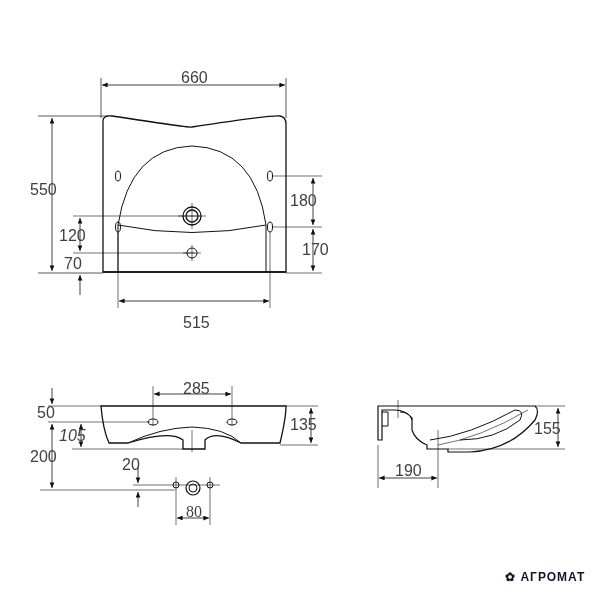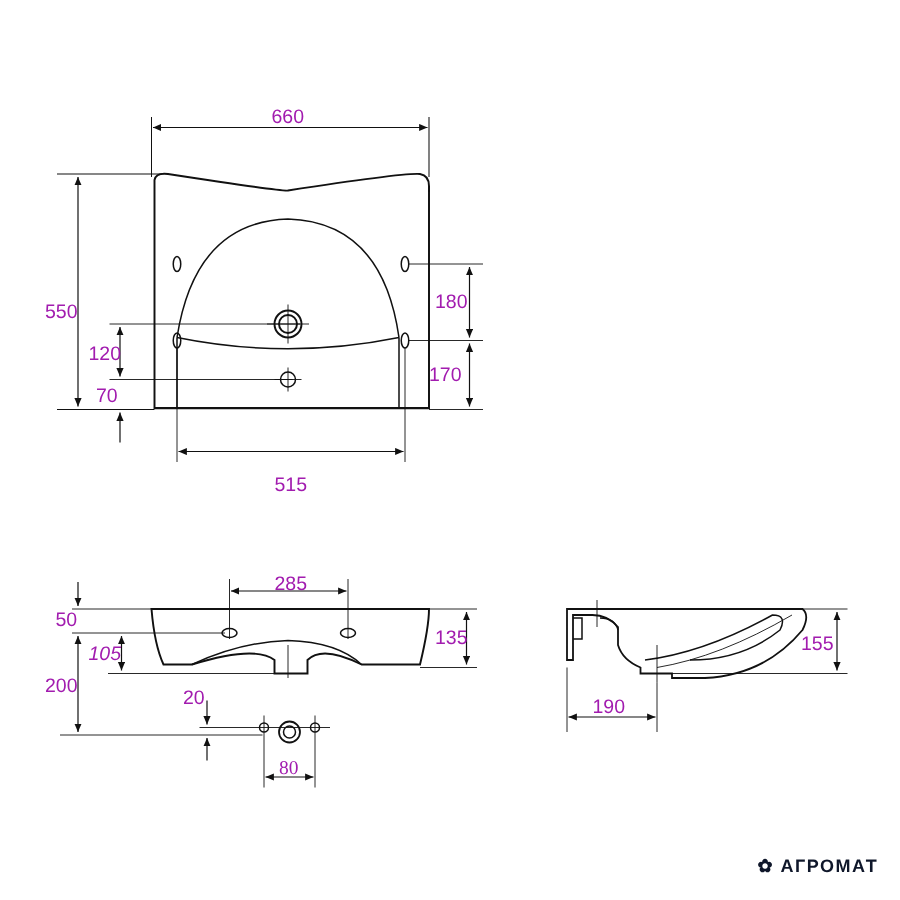--- a/index.html
+++ b/index.html
@@ -1,18 +1,18 @@
 <!DOCTYPE html>
 <html><head>
 <meta charset="utf-8">
 <style>
   html, body { margin:0; padding:0; background:#ffffff; }
   body { width:600px; height:600px; position:relative; overflow:hidden; font-family:"Liberation Sans", sans-serif; }
   svg { position:absolute; left:0; top:0; }
-  .lbl { position:absolute; font-size:13px; color:#a21caf; line-height:12px; white-space:nowrap; }
+  .lbl { position:absolute; font-size:16px; color:#404040; line-height:12px; white-space:nowrap; }
   .wm { position:absolute; font-size:12px; color:#0f172a; letter-spacing:1px; font-weight:bold; }
 </style>
 </head>
 <body>
 
 <svg width="600" height="600" viewBox="0 0 600 600">
   <defs>
     <marker id="arr" markerWidth="8" markerHeight="8" refX="7" refY="3" orient="auto-start-reverse">
       <path d="M0,0 L7,3 L0,6 Z" fill="#111"></path>
     </marker>
@@ -117,23 +117,23 @@
       <line x1="558" y1="408" x2="558" y2="447" marker-start="url(#arr)" marker-end="url(#arr)" stroke-width="0.8"></line>
 
       <line x1="378" y1="445" x2="378" y2="488" stroke-width="0.6"></line>
       <line x1="438" y1="455" x2="438" y2="488" stroke-width="0.6"></line>
       <line x1="379" y1="478" x2="437" y2="478" marker-start="url(#arr)" marker-end="url(#arr)" stroke-width="0.8"></line>
     </g>
   </g>
 </svg>
 
 <div class="lbl" style="left:181px;top:72px;">660</div>
-<div class="lbl" style="left:30px;top:202px;">550</div>
+<div class="lbl" style="left:30px;top:184px;">550</div>
 <div class="lbl" style="left:290px;top:195px;">180</div>
-<div class="lbl" style="left:286px;top:244px;">170</div>
+<div class="lbl" style="left:302px;top:244px;">170</div>
 <div class="lbl" style="left:59px;top:230px;">120</div>
 <div class="lbl" style="left:64px;top:258px;">70</div>
 <div class="lbl" style="left:183px;top:298px;margin-top:19px;">515</div>
 
 <div class="lbl" style="left:183px;top:383px;">285</div>
 <div class="lbl" style="left:37px;top:407px;">50</div>
 <div class="lbl" style="left:59px;top:430px;font-style:italic;">105</div>
 <div class="lbl" style="left:30px;top:451px;">200</div>
 <div class="lbl" style="left:290px;top:419px;">135</div>
 <div class="lbl" style="left:122px;top:459px;">20</div>

